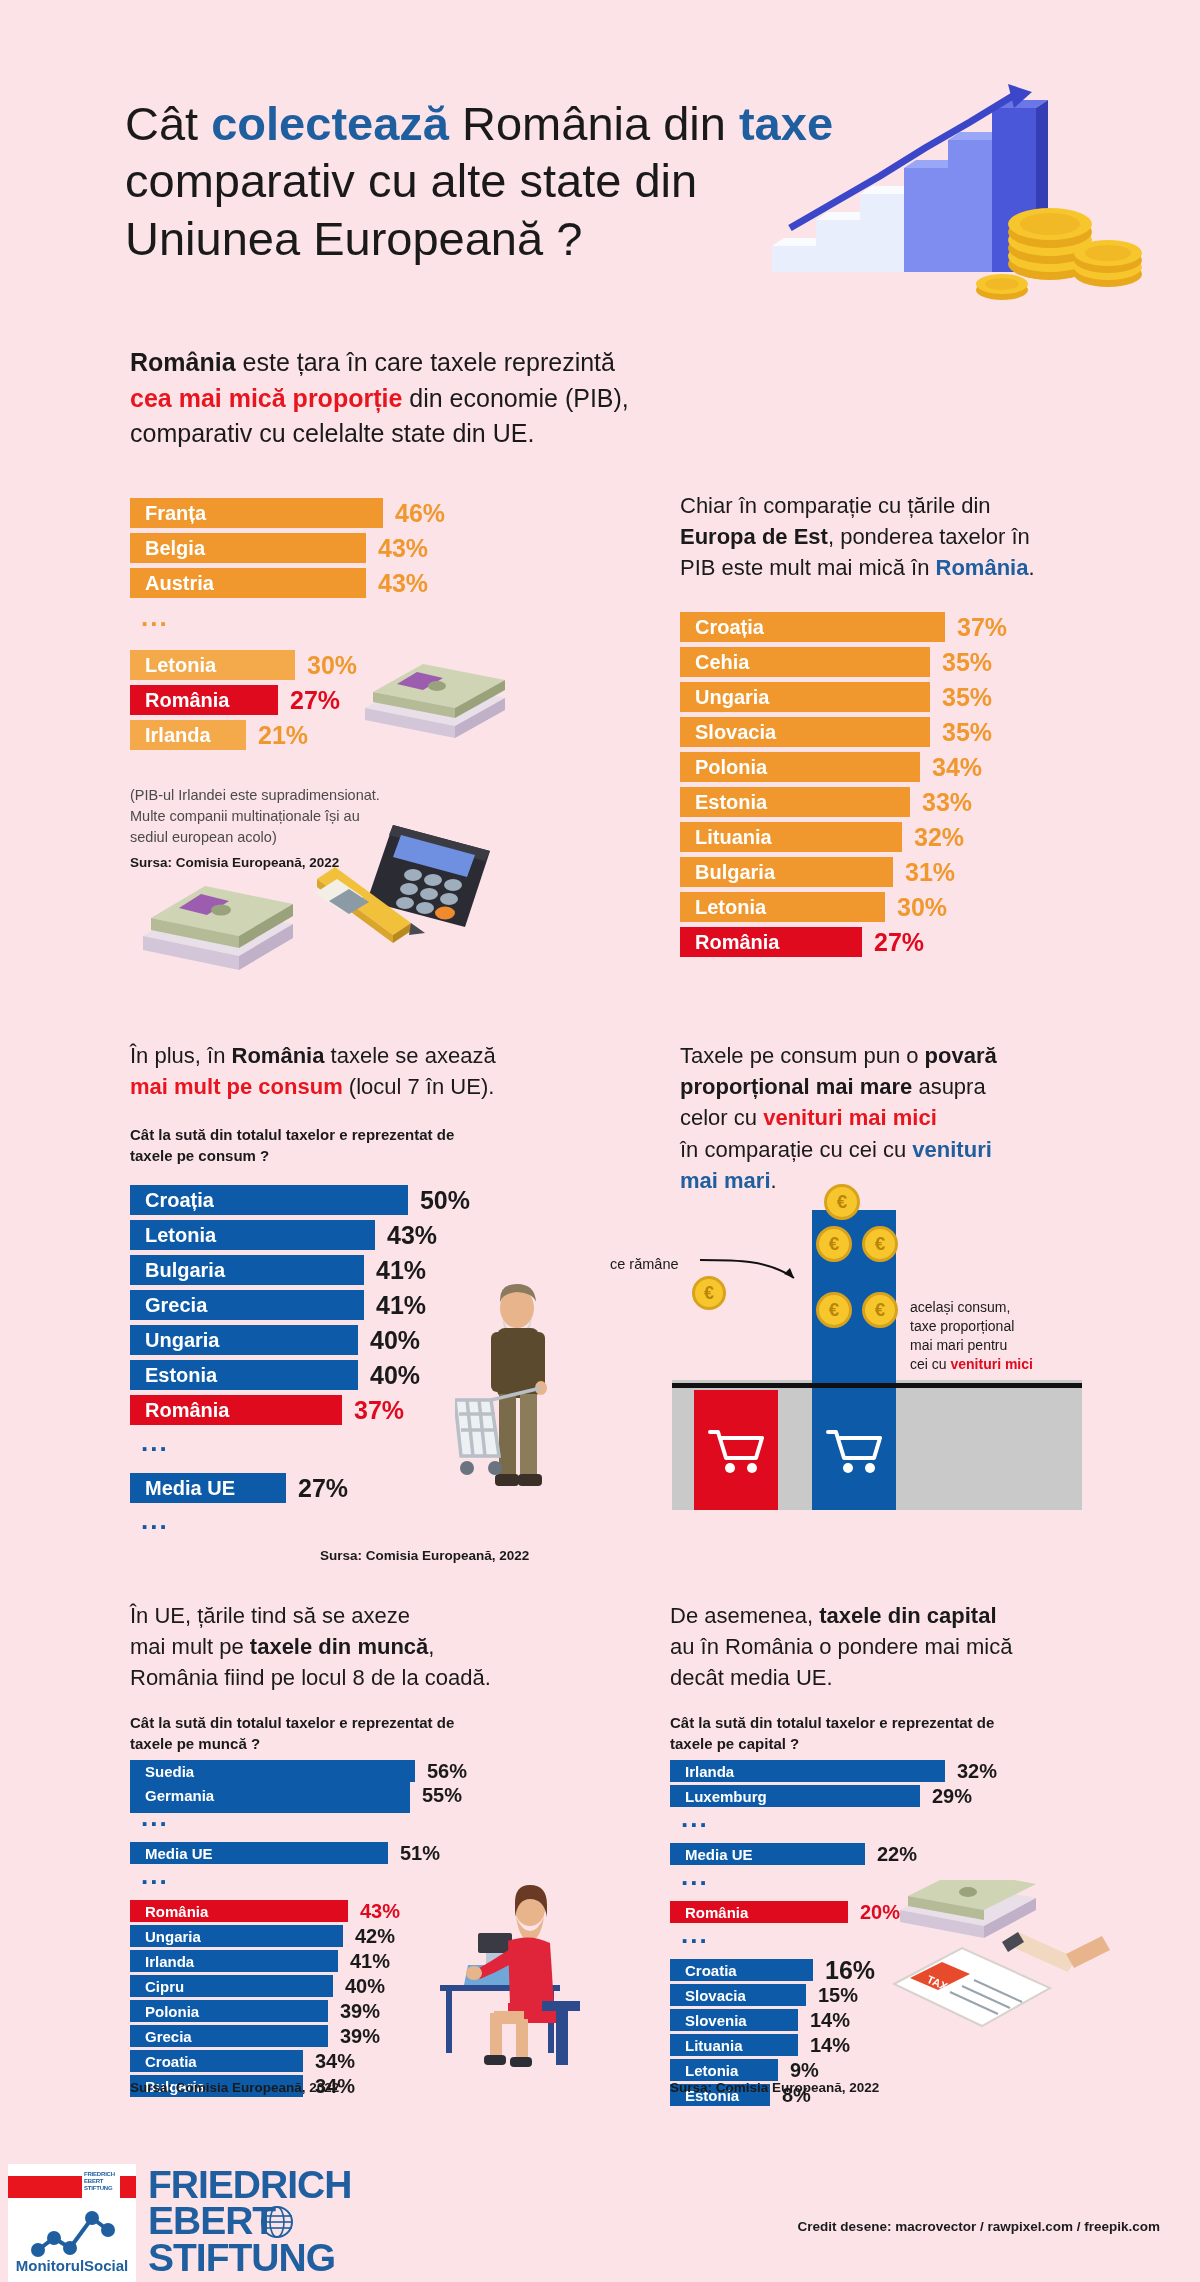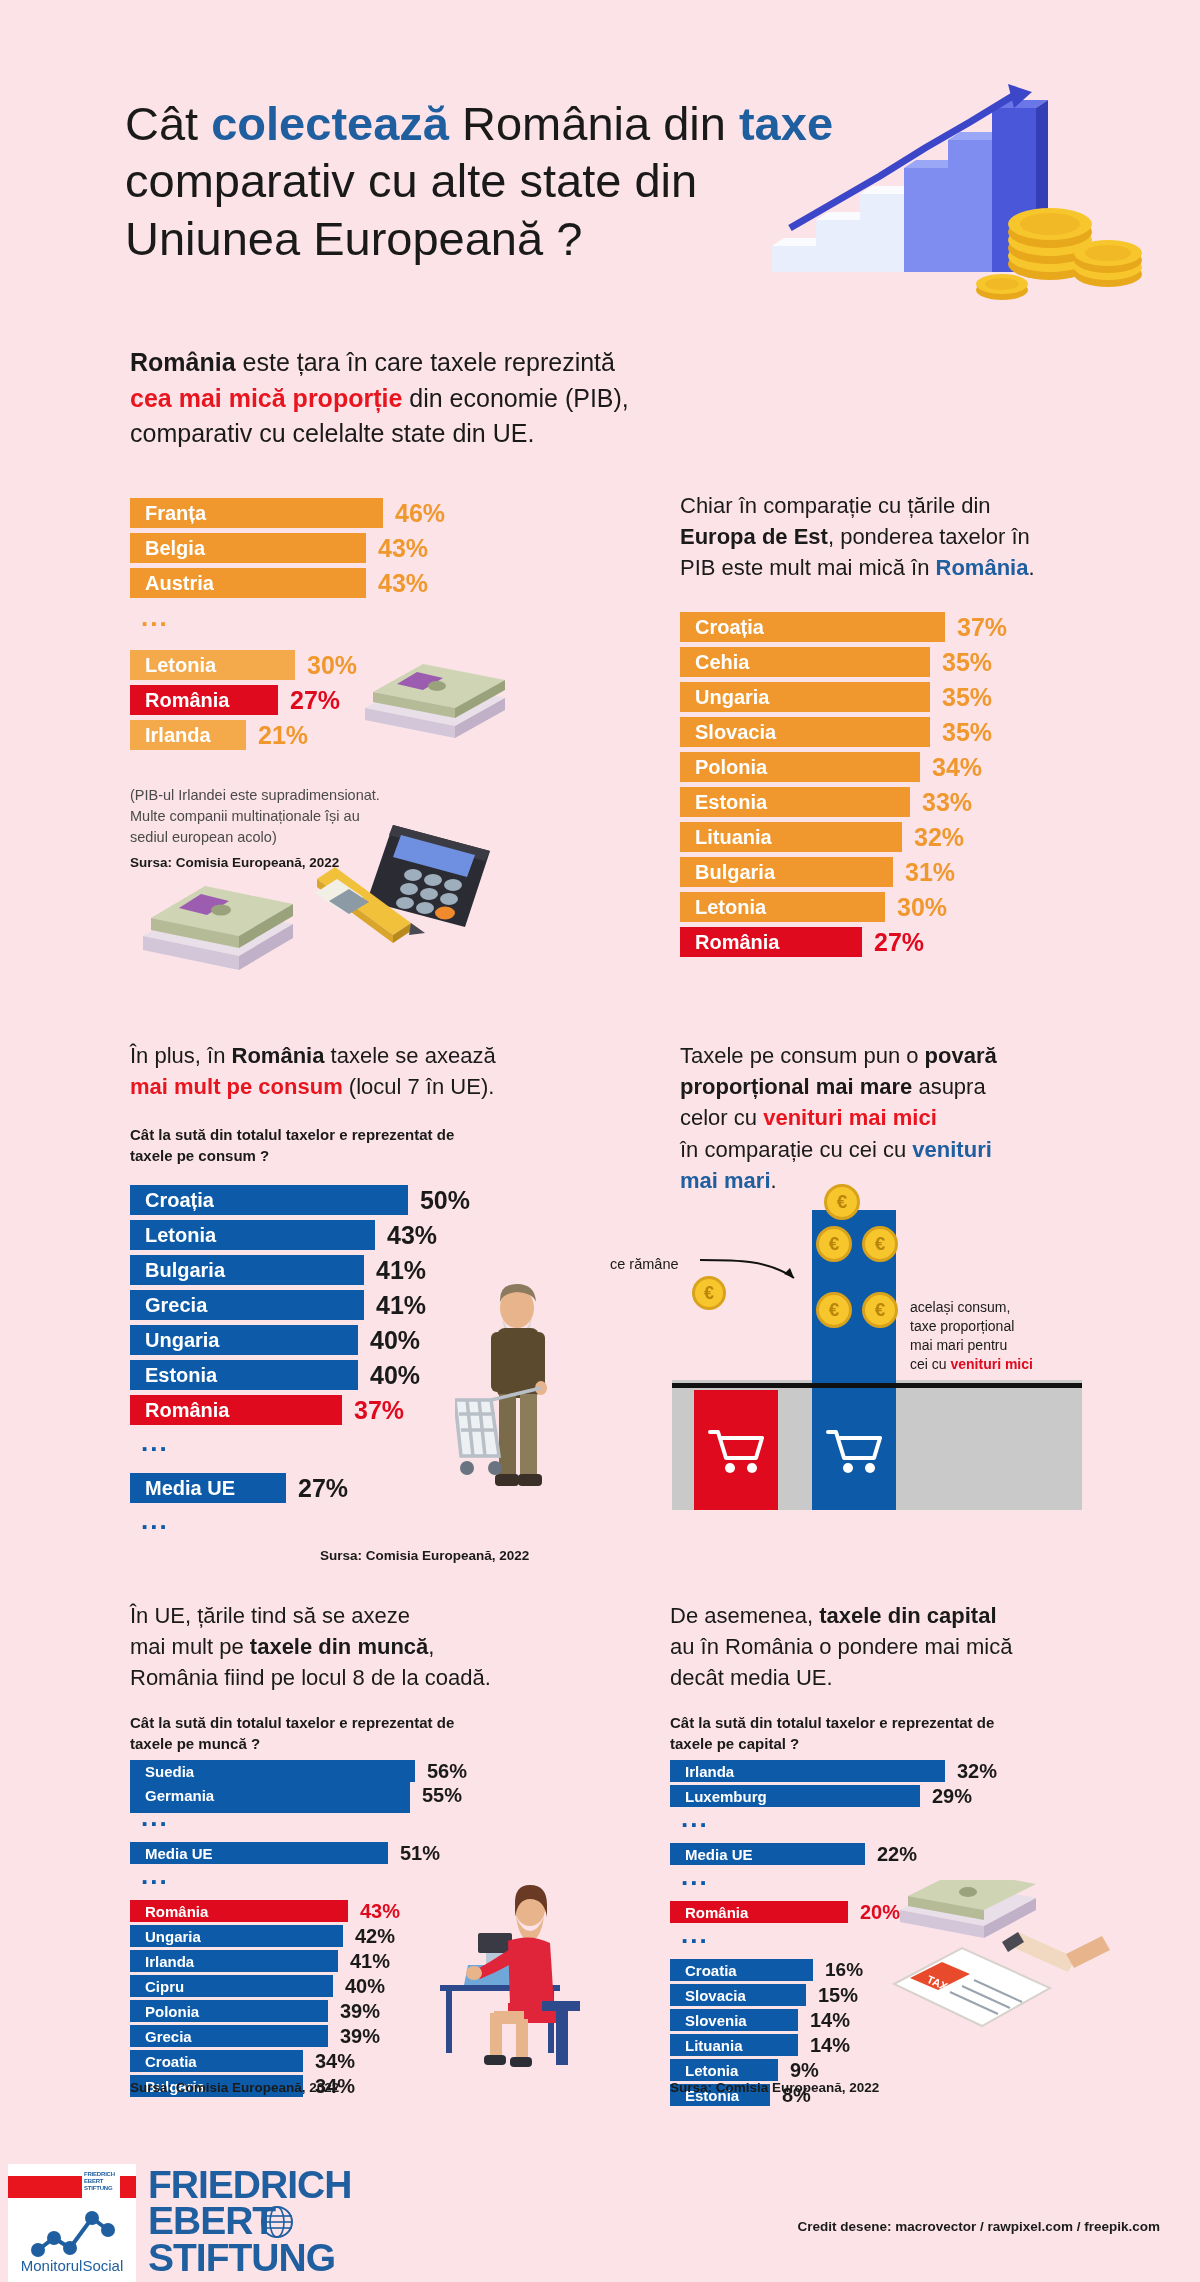--- a/index.html
+++ b/index.html
@@ -72,21 +72,21 @@
   }
   .ms-logo {
     position: absolute; left: 8px; bottom: 0px; width: 128px; height: 118px;
     background: #fff;
   }
   .ms-red { position: absolute; left: 0; top: 12px; width: 128px; height: 22px; background: #e8151f; }
   .ms-white-box { position:absolute; left: 74px; top: 4px; width: 38px; height: 34px; background:#fff; }
   .ms-fes-mini { position: absolute; left: 76px; top: 7px; font-size: 6px; line-height: 7px;
                  color: #1f5fa0; font-weight: 700; letter-spacing: -0.2px; }
   .ms-name { position: absolute; left: 0; bottom: 8px; width: 128px; text-align: center;
-             font-size: 15px; font-weight: 400; color: #1f5fa0; }
+             font-size: 15px; font-weight: 700; color: #1f5fa0; }
   .fes-logo {
     position: absolute; left: 148px; bottom: 6px;
     font-size: 39px; line-height: 0.93; font-weight: 700; color: #1f5fa0;
     letter-spacing: -1px;
   }
 </style>
 </head>
 <body>
 
 <div class="page">
@@ -592,21 +592,21 @@
       <div class="bar red" style="width:178px; height:22px; font-size:15px">
           <span>România</span>
         </div>
       <div class="val red" style="font-size:20px">20%</div>
     </div>
     <div class="ellipsis blue" style="margin:4px 0 6px 0;">...</div>
     <div class="row" style="height:22px; margin-bottom:3px;">
       <div class="bar blue" style="width:143px; height:22px; font-size:15px">
           <span>Croatia</span>
         </div>
-      <div class="val blue" style="font-size:19px">16%</div>
+      <div class="val blue" style="font-size:25px">16%</div>
     </div>
     <div class="row" style="height:22px; margin-bottom:3px;">
       <div class="bar blue" style="width:136px; height:22px; font-size:15px">
           <span>Slovacia</span>
         </div>
       <div class="val blue" style="font-size:20px">15%</div>
     </div>
     <div class="row" style="height:22px; margin-bottom:3px;">
       <div class="bar blue" style="width:128px; height:22px; font-size:15px">
           <span>Slovenia</span>

